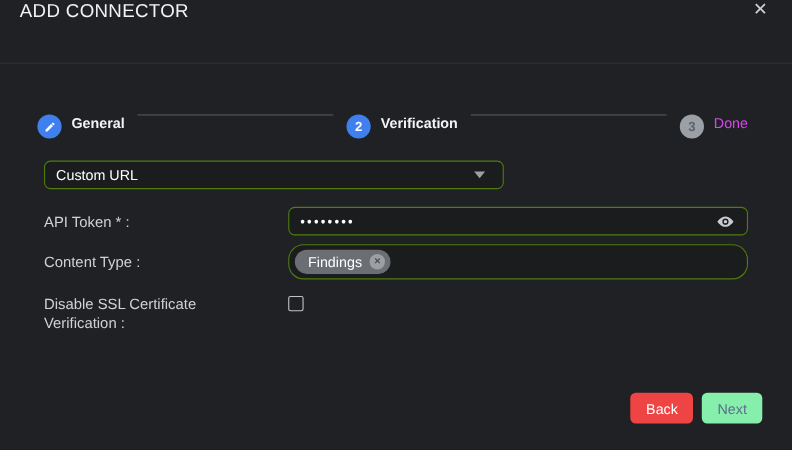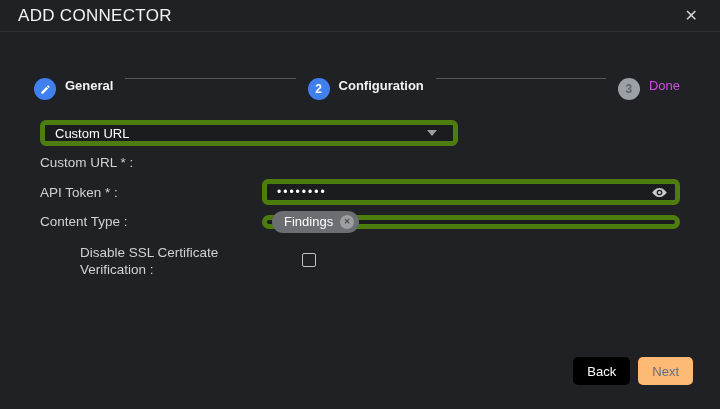--- a/index.html
+++ b/index.html
@@ -7,22 +7,22 @@
     position:relative;
     width:720px;height:409px;
     background:#202124;
     font-family:"Liberation Sans", sans-serif;
     color:#e8eaed;
     overflow:hidden;
     box-sizing:border-box;
   }
   
   .modal-header{
-    height:32px;
-    display:flex;align-items:center;justify-content:space-between;
+    height:58px;
+    display:flex;align-items:flex-start;justify-content:space-between;
     padding:0 20px 0 18px;
     border-bottom:1px solid #303134;
     box-sizing:border-box;
   }
   .modal-title{
     font-size:17px;font-weight:500;letter-spacing:.3px;color:#f1f3f4;
   }
   .close-btn{
     color:#cdd1d6;font-size:16px;line-height:1;cursor:pointer;
     padding:2px 2px;user-select:none;
@@ -40,39 +40,39 @@
   }
   .step-circle.blue{background:#4080ee;color:#fff;}
   .step-circle.gray{background:#9aa0a6;color:#5f6368;}
   .step-label{margin-left:9px;font-size:13px;font-weight:700;color:#f1f3f4;white-space:nowrap;}
   .step-label.muted{color:#d946ef;font-weight:400;}
   .step-line{flex:1;height:1px;background:#55585c;margin:0 12px;}
   .pencil-svg{width:11px;height:11px;display:block;}
   
   .form{margin-top:18px;padding:0 40px;}
   .row{display:flex;align-items:center;margin-bottom:8px;}
-  .row.top{align-items:center;margin-left:40px;}
+  .row.top{align-items:flex-start;}
   .row-label{
     width:222px;flex:0 0 222px;
     font-size:13.5px;color:#cfd2d6;line-height:17px;
     box-sizing:border-box;padding-right:30px;
   }
   .field-col{width:418px;flex:0 0 418px;position:relative;}
   .field{
     width:100%;box-sizing:border-box;
     height:26px;
     background:#1b1c1e;
-    border:5px solid #4d7c0f;
+    border:1px solid #4d7c0f;
     border-radius:6px;
     color:#fff;font-size:13px;
     padding:0 10px;
     font-family:"Liberation Sans", sans-serif;
     outline:none;
   }
-  .field.tall{height:14px;border-radius:14px;}
+  .field.tall{height:32px;border-radius:14px;}
   .select-field{
     display:flex;align-items:center;justify-content:space-between;
     cursor:pointer;font-weight:500;
   }
   .caret-down{
     width:0;height:0;margin-right:6px;
     border-left:5px solid transparent;border-right:5px solid transparent;
     border-top:6px solid #9aa0a6;
   }
   .token-input{letter-spacing:2px;font-size:12px;padding-right:40px;}
@@ -105,22 +105,22 @@
   .footer{
     position:absolute;right:27px;bottom:24px;
     display:flex;gap:8px;
   }
   .btn{
     height:28px;border:none;border-radius:5px;
     font-size:13px;font-weight:500;
     font-family:"Liberation Sans", sans-serif;
     padding:0 14px;cursor:pointer;
   }
-  .btn-back{background:#000000;color:#ffffff;}
-  .btn-next{background:#fdba74;color:#5e6e8b;cursor:default;}
+  .btn-back{background:#ef4444;color:#ffffff;}
+  .btn-next{background:#86efac;color:#5e6e8b;cursor:default;}
 </style>
 </head>
 <body>
 
 <div class="modal">
 
   <div class="modal-header">
     <div class="modal-title">ADD CONNECTOR</div>
     <div class="close-btn">✕</div>
   </div>
@@ -131,41 +131,40 @@
         <svg class="pencil-svg" viewBox="0 0 24 24" fill="#ffffff">
             <path d="M3 17.25V21h3.75L17.81 9.94l-3.75-3.75L3 17.25zM20.71 7.04a.996.996 0 0 0 0-1.41l-2.34-2.34a.996.996 0 0 0-1.41 0l-1.83 1.83 3.75 3.75 1.83-1.83z"></path>
           </svg>
       </span>
     </div>
     <div class="step-label">General</div>
     <div class="step-line"></div>
     <div class="step-circle blue">
       <span>2</span>
     </div>
-    <div class="step-label">Configuration</div>
+    <div class="step-label">Verification</div>
     <div class="step-line"></div>
     <div class="step-circle gray">
       <span>3</span>
     </div>
     <div class="step-label muted">Done</div>
   </div>
 
   <div class="form">
 
     <div class="row">
       <div class="field-col">
         <div class="field select-field">
           <span>Custom URL</span>
           <span class="caret-down"></span>
         </div>
       </div>
     </div>
 
     <div class="row">
-      <div class="row-label">Custom URL * :</div>
     </div>
 
     <div class="row">
       <div class="row-label">API Token * :</div>
       <div class="field-col">
         <input type="text" class="field token-input" value="••••••••" style="">
         <div class="eye-btn">
           <svg viewBox="0 0 24 24">
               <path d="M12 5.5C6.3 5.5 2.6 10.9 1.7 12c.9 1.1 4.6 6.5 10.3 6.5S21.4 13.1 22.3 12c-.9-1.1-4.6-6.5-10.3-6.5zm0 10.5a4 4 0 1 1 0-8 4 4 0 0 1 0 8zm0-6.2a2.2 2.2 0 1 0 0 4.4 2.2 2.2 0 0 0 0-4.4z"></path>
             </svg>

